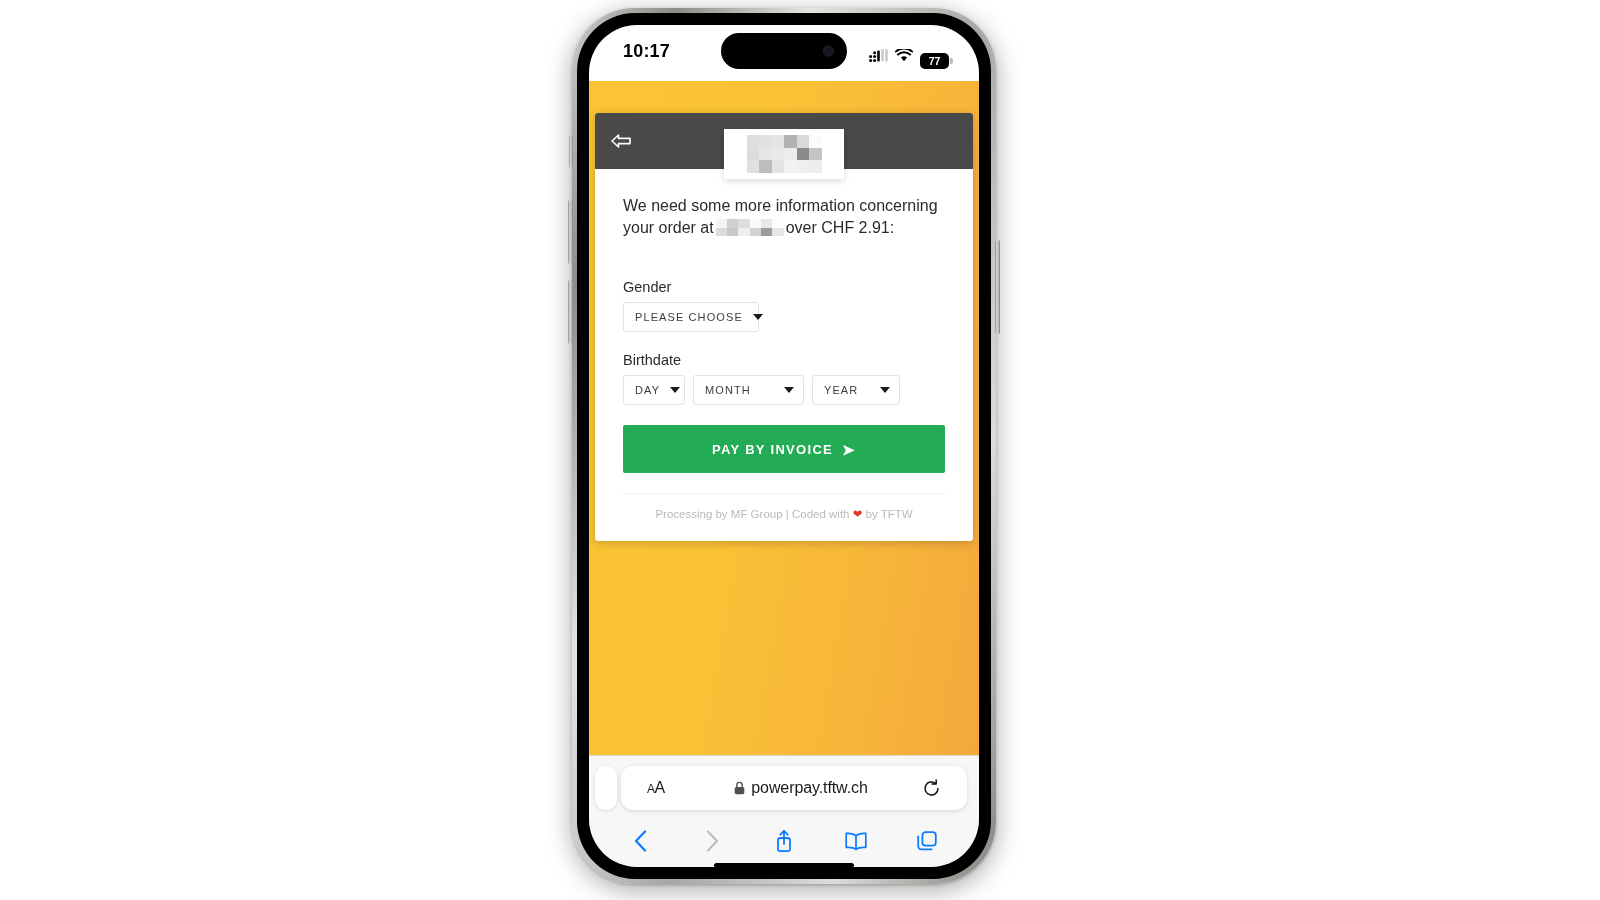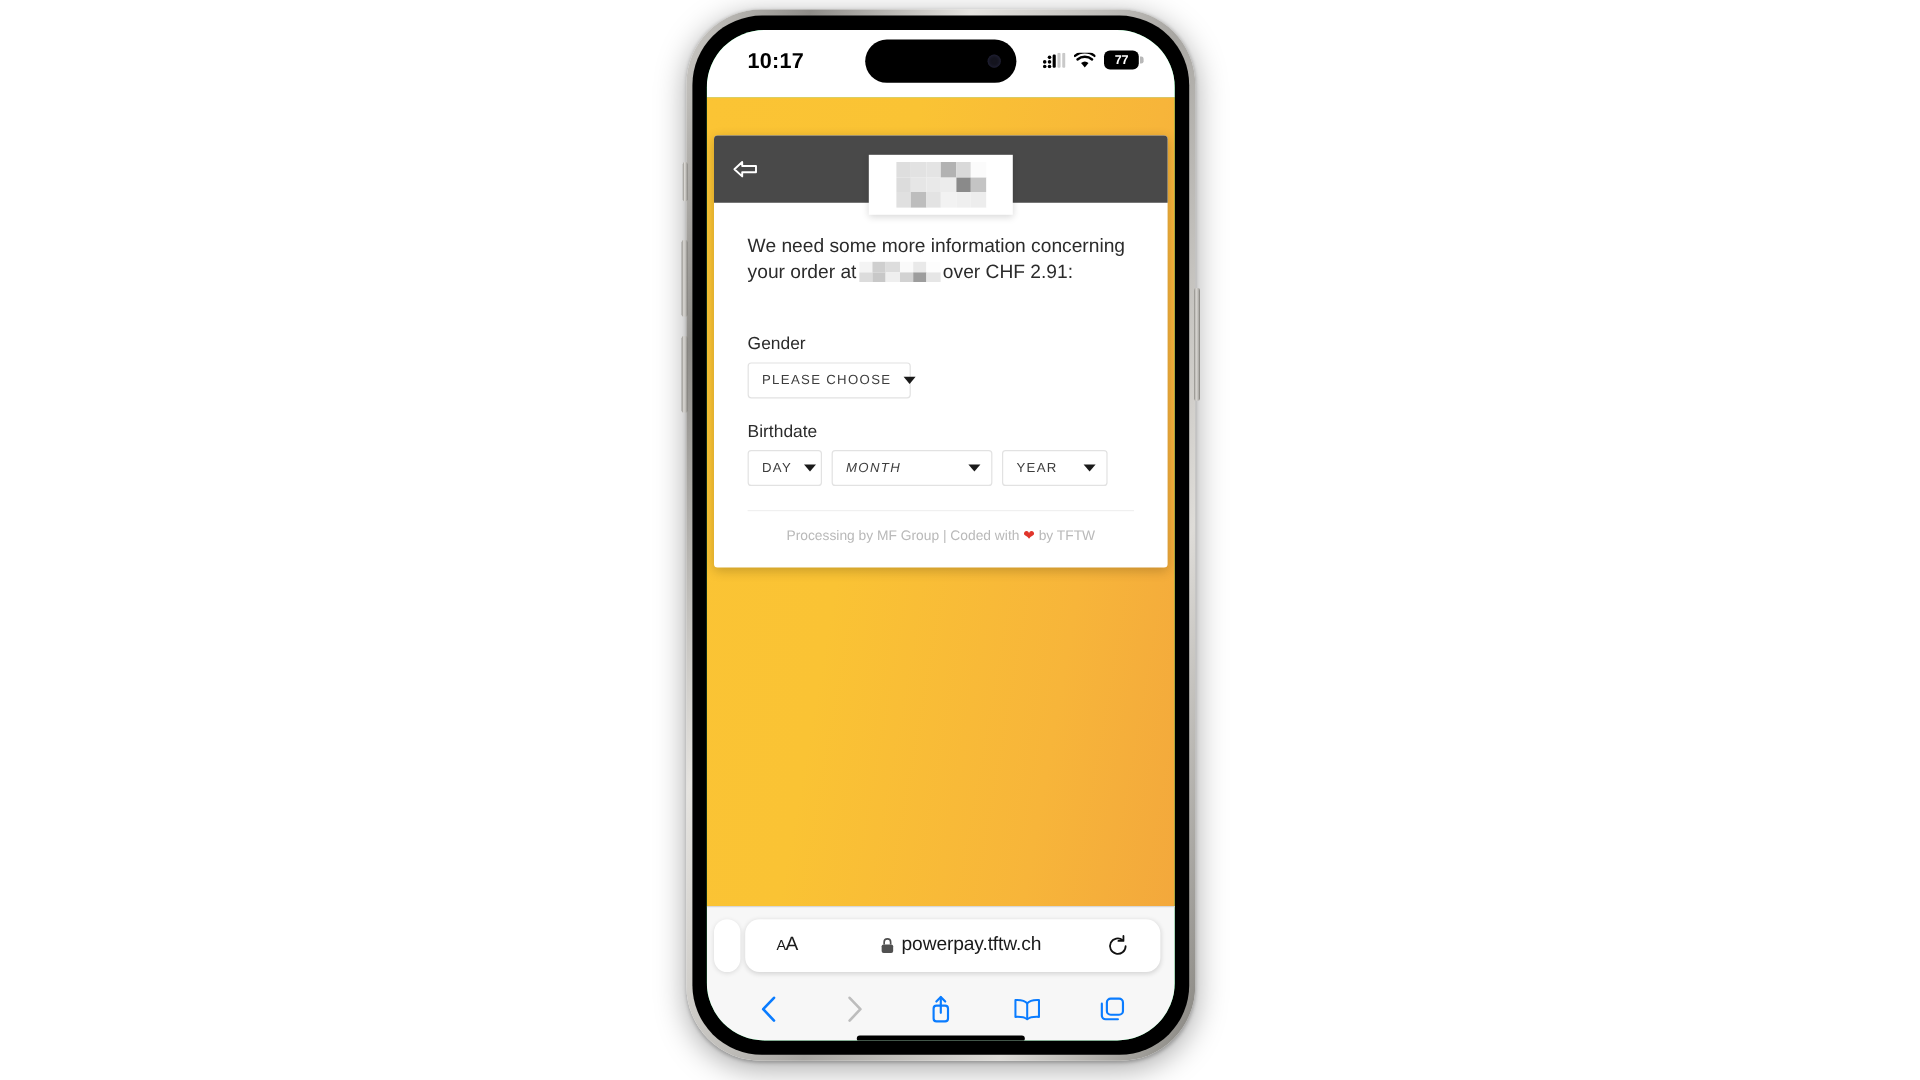--- a/index.html
+++ b/index.html
@@ -34,21 +34,21 @@
     position: absolute;
     left: 5px; top: 5px; right: 5px; bottom: 5px;
     border-radius: 58px;
     background: #000000;
   }
 
   .screen {
     position: absolute;
     left: 12px; top: 12px; right: 12px; bottom: 12px;
     border-radius: 48px;
-    background: #22c55e;
+    background: #701a75;
     overflow: hidden;
   }
 
   
   .btn-side {
     position: absolute;
     background: linear-gradient(90deg, #8d8b86 0%, #d8d6d2 35%, #bcbab6 70%, #7e7c77 100%);
     border-radius: 2px;
   }
   .btn-silence { left: -3px; top: 127px; width: 4px; height: 33px; }
@@ -102,20 +102,21 @@
   .ic-signal { display: block; }
   .ic-wifi   { display: block; }
   .battery {
     position: relative;
     width: 29px; height: 16px;
     background: #000;
     border-radius: 5px;
     display: flex;
     align-items: center;
     justify-content: center;
+    margin-top: 11px;
   }
   .battery-num {
     font-size: 10.5px;
     font-weight: bold;
     color: #fff;
     letter-spacing: -0.2px;
   }
   .battery-tip {
     position: absolute;
     right: -4px; top: 50%;
@@ -233,21 +234,21 @@
   }
   .caret {
     width: 0; height: 0;
     border-left: 5px solid transparent;
     border-right: 5px solid transparent;
     border-top: 6px solid #1a1a1a;
     flex: none;
   }
   .sel-gender { width: 136px; }
   .sel-day    { width: 62px; }
-  .sel-month  { width: 134px; font-style: italic; }
+  .sel-month  { width: 111px; }
   .sel-year   { width: 88px; }
 
   .pay-btn {
     margin-top: 6px;
     width: 100%;
     height: 48px;
     background: #24AB55;
     border: none;
     border-radius: 2px;
     color: #ffffff;
@@ -479,20 +480,24 @@
               <div class="select-box sel-month">
                 <span class="select-text">MONTH</span>
                 <span class="caret"></span>
               </div>
               <div class="select-box sel-year">
                 <span class="select-text">YEAR</span>
                 <span class="caret"></span>
               </div>
             </div>
 
+            <button class="pay-btn">
+              <span>PAY BY INVOICE</span>
+              <span class="arrow-right">➤</span>
+            </button>
 
 
             <div class="card-footer">
               <span>Processing by MF Group | Coded with</span>
               <span class="heart">❤</span>
               <span>by TFTW</span>
             </div>
 
           </div>
         </div>

